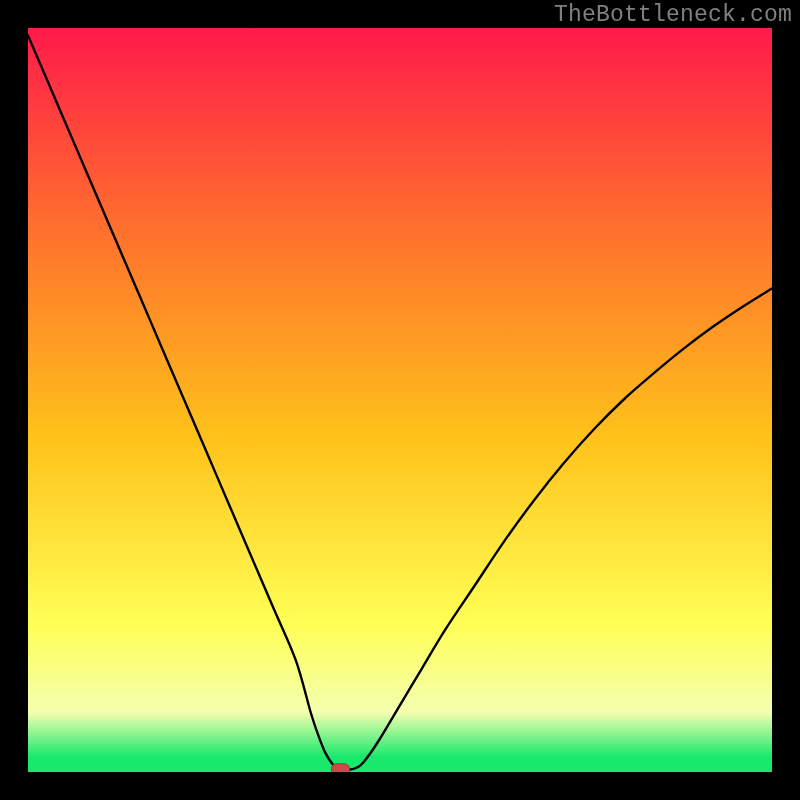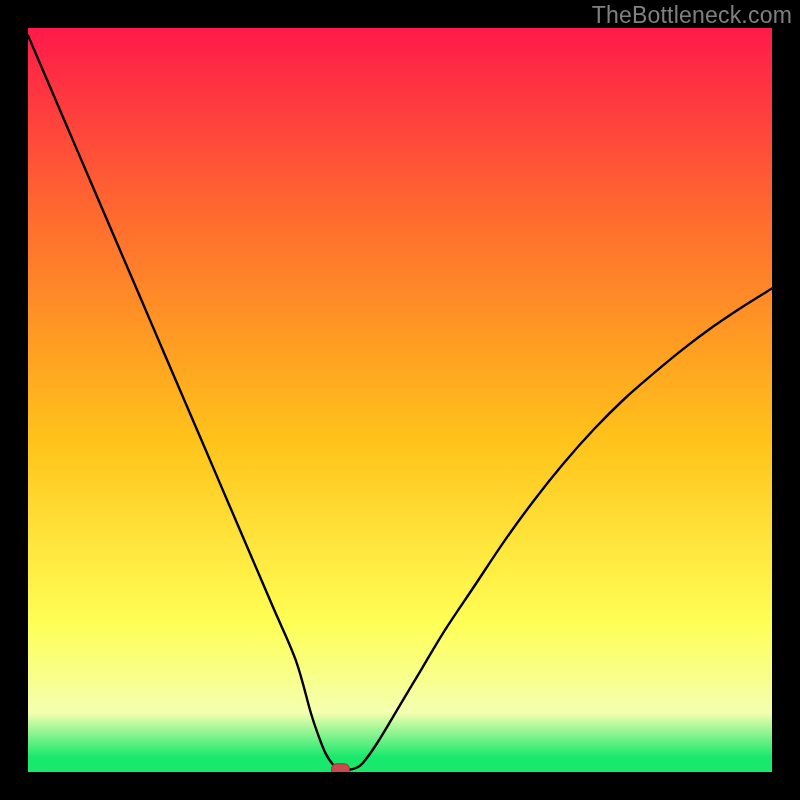--- a/index.html
+++ b/index.html
@@ -26,21 +26,21 @@
     width: 744px;
     height: 744px;
     display: block;
   }
   .watermark {
     position: absolute;
     top: 2px;
     right: 8px;
     color: #808080;
     font-size: 23px;
-    font-family: Liberation Sans, sans-serif;
+    font-family: Liberation Mono, monospace;
     letter-spacing: 0.2px;
   }
 </style>
 </head>
 <body>
 
 <div class="watermark">TheBottleneck.com</div>
 
 <div class="frame">
   <svg class="plot" viewBox="0 0 744 744" preserveAspectRatio="none">

